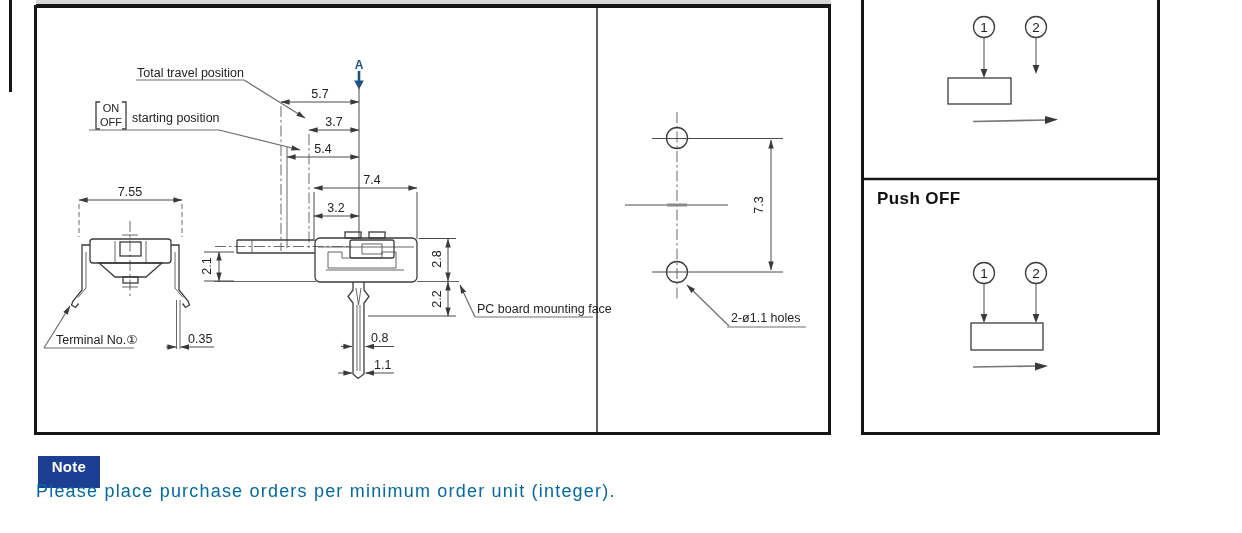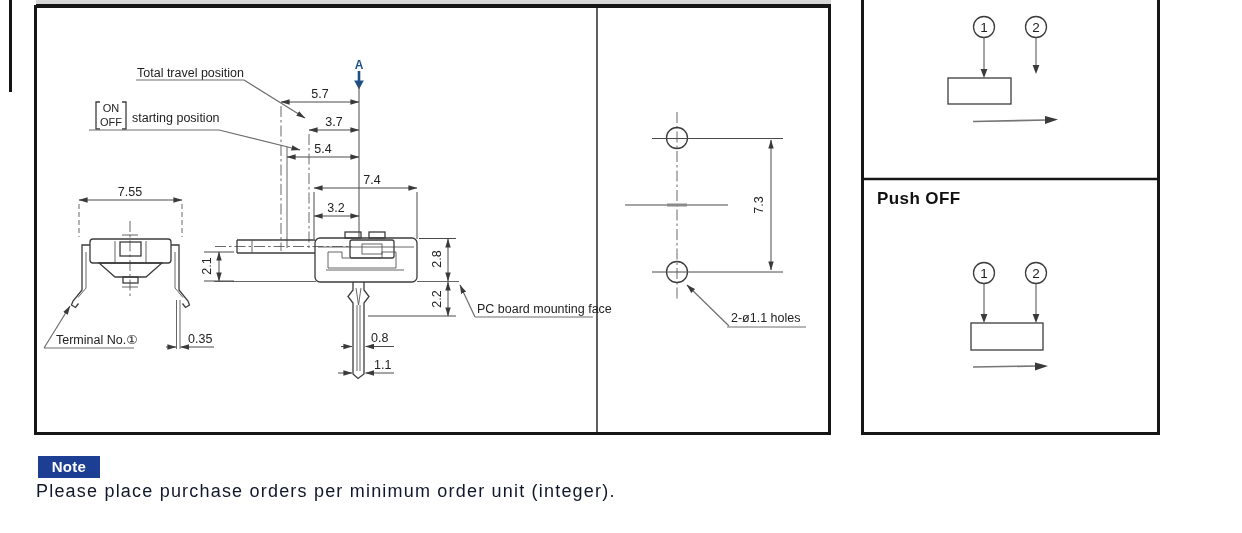--- a/index.html
+++ b/index.html
@@ -5,23 +5,23 @@
   html,body{margin:0;padding:0;background:#ffffff;}
   body{width:1242px;height:533px;position:relative;overflow:hidden;
        font-family:"Liberation Sans","DejaVu Sans",sans-serif;color:#1d1d1d;}
   .abs{position:absolute;}
   #top-strip{left:36px;top:0;width:795px;height:4px;background:#d7d7d7;border-bottom:2.5px solid #141414;}
   #edge-artifact{left:9px;top:0;width:3px;height:92px;background:#141414;}
   #main-panel{left:34px;top:5px;width:797px;height:430px;border:3px solid #161616;box-sizing:border-box;background:#fff;}
   #main-svg{left:37px;top:8px;}
   #right-panel{left:861px;top:0;width:299px;height:435px;border:3px solid #161616;border-top:none;box-sizing:border-box;background:#fff;}
   #right-svg{left:864px;top:0;}
-  #note-badge{left:38px;top:456px;width:62px;height:22px;background:#1c3f94;color:#ffffff;
+  #note-badge{left:38px;top:456px;width:62px;height:32px;background:#1c3f94;color:#ffffff;
               font-weight:bold;font-size:15px;text-align:center;line-height:22px;letter-spacing:0.3px;}
-  #note-text{left:36px;top:481px;font-size:18px;letter-spacing:1.2px;color:#0f172a;white-space:nowrap;}
+  #note-text{left:36px;top:481px;font-size:18px;letter-spacing:1.2px;color:#0369a1;white-space:nowrap;}
   svg{overflow:visible;}
   svg text{font-family:"Liberation Sans","DejaVu Sans",sans-serif;fill:#222222;}
   .ln{stroke:#3c3c3c;stroke-width:1.3;fill:none;}
   .thin{stroke:#555555;stroke-width:0.9;fill:none;}
   .dim{stroke:#4a4a4a;stroke-width:1;fill:none;}
   .ldr{stroke:#6e6e6e;stroke-width:1.2;fill:none;}
   .cl{stroke:#585858;stroke-width:0.9;fill:none;stroke-dasharray:11 3 2.5 3;}
   .dash{stroke:#585858;stroke-width:0.9;fill:none;stroke-dasharray:5 3;}
   .d{font-size:12.5px;}
   .lbl{font-size:12.5px;}

